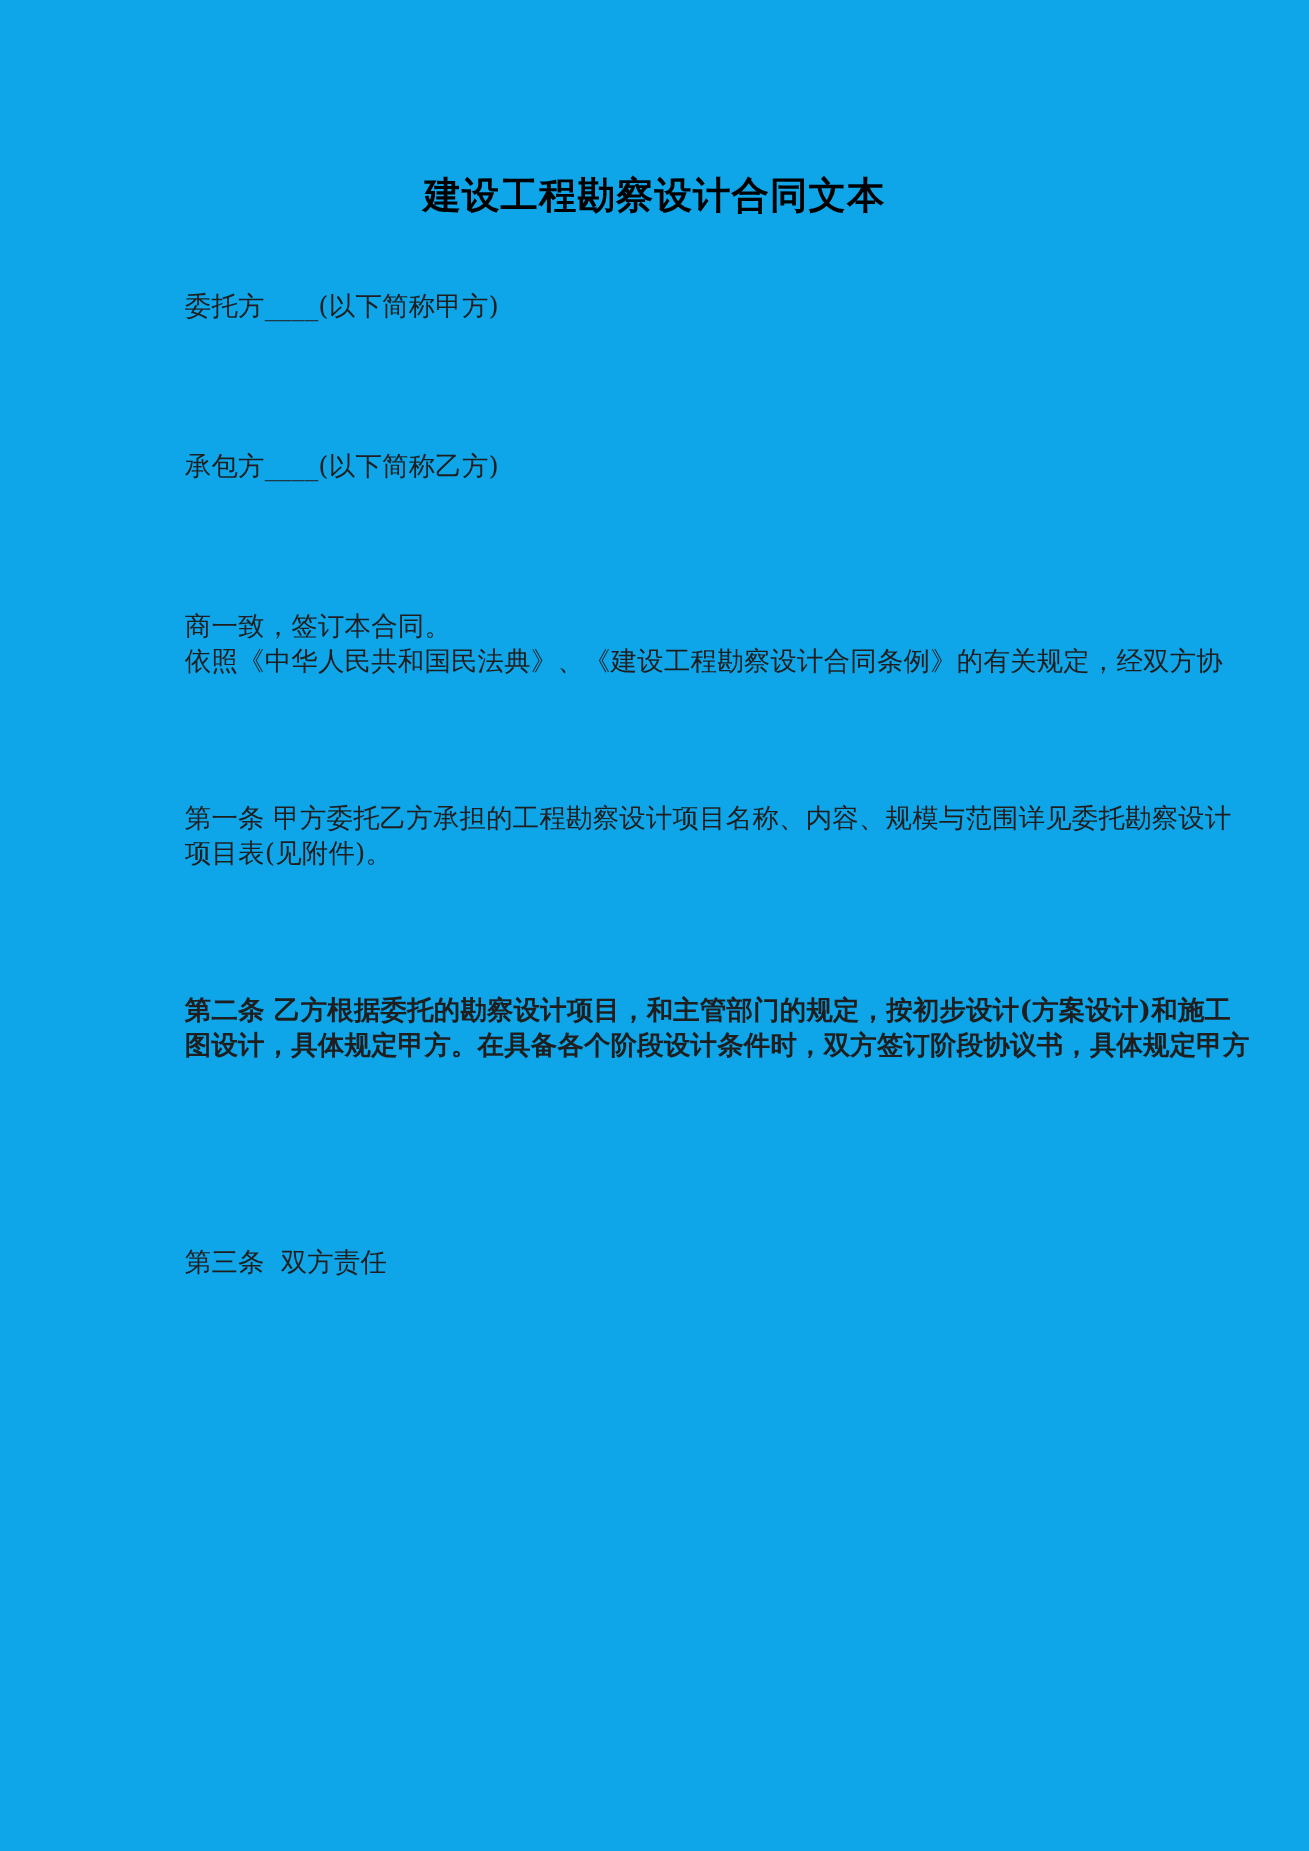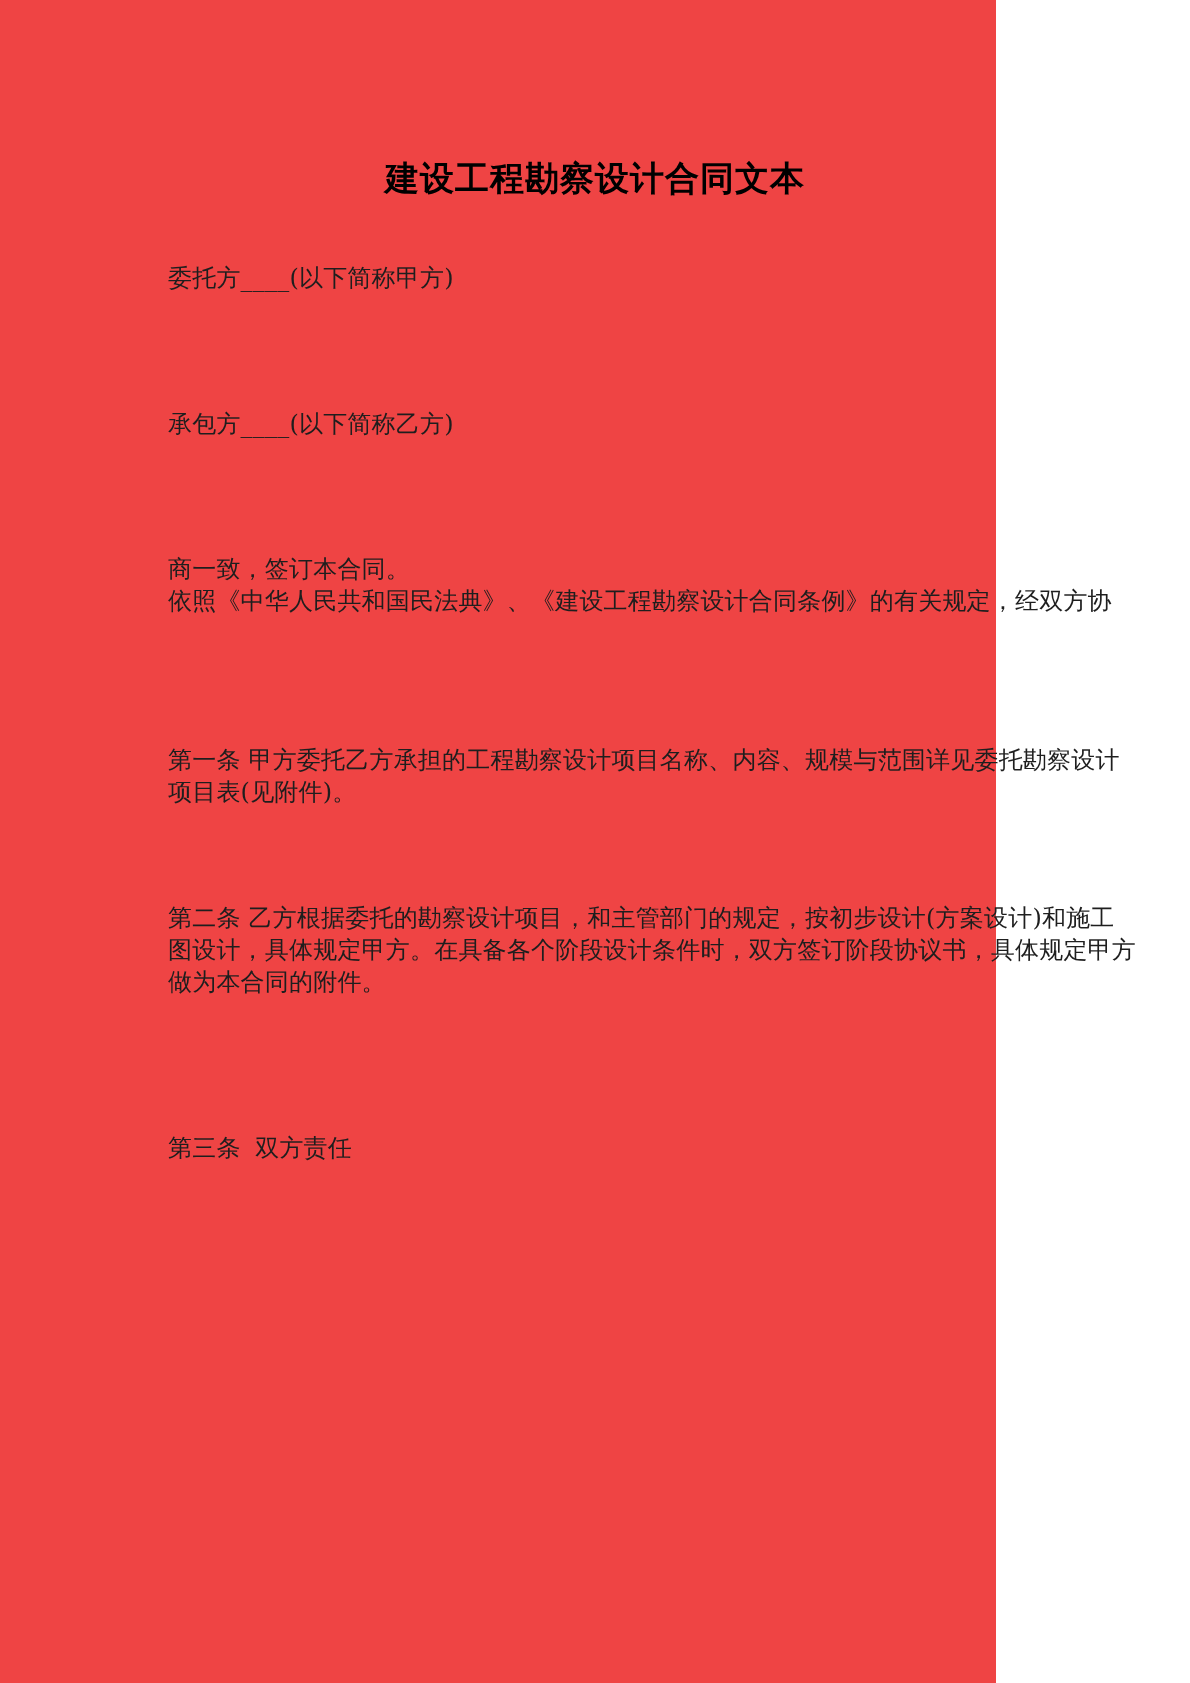--- a/index.html
+++ b/index.html
@@ -12,23 +12,23 @@
       height: 1683px;
       position: relative;
       overflow: hidden;
       font-family: "DejaVu Serif", "Liberation Serif", serif;
       color: #1a1a1a;
     }
     .page {
       position: absolute;
       left: 0;
       top: 0;
-      width: 996px;
+      width: 1190px;
       height: 1683px;
-      background: #ef4444;
+      background: #0ea5e9;
     }
     .title {
       position: absolute;
       left: 0;
       width: 1190px;
       top: 156px;
       text-align: center;
       font-size: 34px;
       font-weight: bold;
       letter-spacing: 1px;
@@ -66,29 +66,28 @@
 
   <p class="para" style="top:408px;">
     <span class="line">承包方____(以下简称乙方)</span>
   </p>
 
   <p class="para" style="top:553px;">
     <span class="line">商一致，签订本合同。</span>
     <span class="line">依照《中华人民共和国民法典》、《建设工程勘察设计合同条例》的有关规定，经双方协</span>
   </p>
 
-  <p class="para" style="top:744px;">
+  <p class="para" style="top:728px;">
     <span class="line">第一条  甲方委托乙方承担的工程勘察设计项目名称、内容、规模与范围详见委托勘察设计</span>
     <span class="line">项目表(见附件)。</span>
   </p>
 
-  <p class="para" style="top:902px;">
+  <p class="para" style="top:902px;font-weight:bold;">
     <span class="line">第二条  乙方根据委托的勘察设计项目，和主管部门的规定，按初步设计(方案设计)和施工</span>
     <span class="line">图设计，具体规定甲方。在具备各个阶段设计条件时，双方签订阶段协议书，具体规定甲方</span>
-    <span class="line">做为本合同的附件。</span>
   </p>
 
   <p class="para" style="top:1134px;font-family:Liberation Mono, monospace;">
     <span class="line">第三条  双方责任</span>
   </p>
 
 
 </div>
 
 </body></html>

